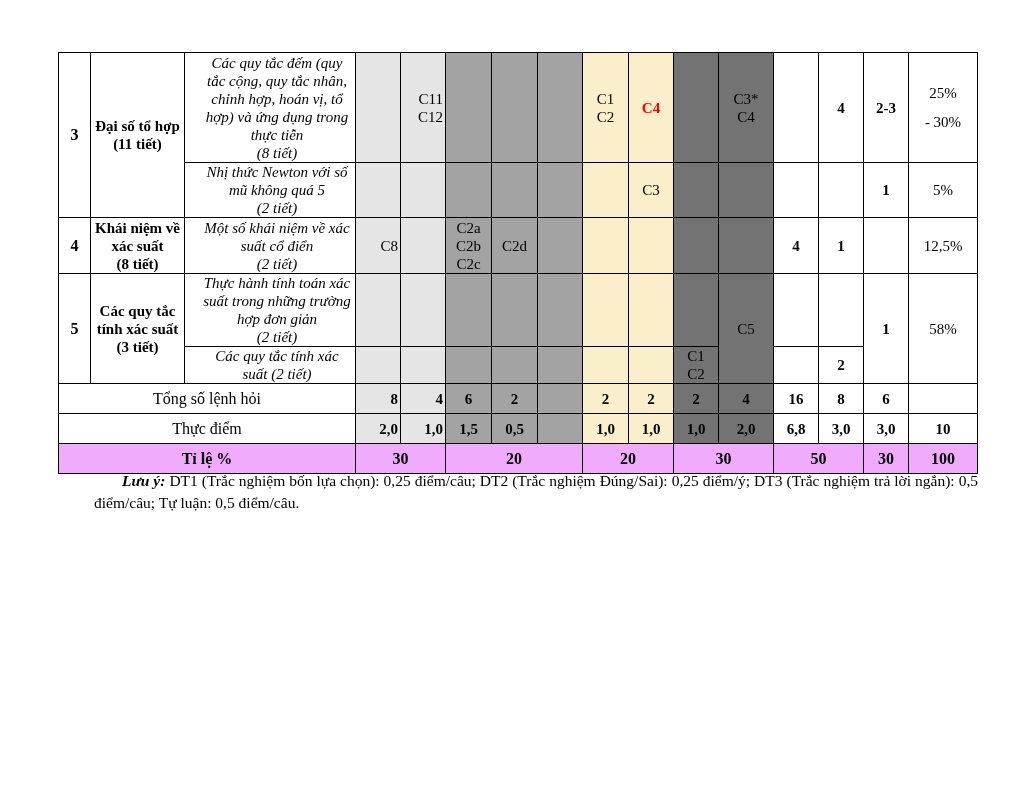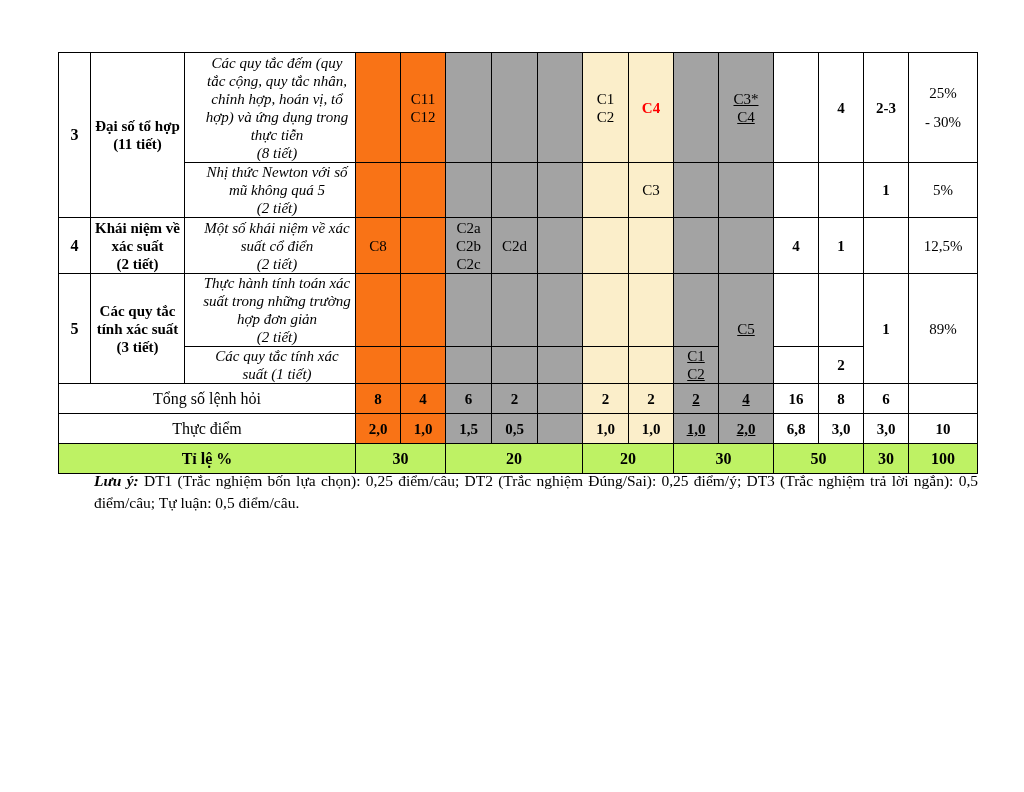--- a/index.html
+++ b/index.html
@@ -17,33 +17,33 @@
     border:1.5px solid #000;
     text-align:center; vertical-align:middle;
     padding:0 2px; font-size:15px; line-height:1.2;
     white-space:pre-line; overflow:hidden;
   }
   .it    { font-style:italic;padding-left:16px; }
   .bold  { font-weight:bold; }
   .num   { font-weight:bold; font-size:16px; }
   .topic { font-weight:bold; font-size:15px;margin-top:24px; }
   .lab   { font-weight:normal; font-size:16px; }
-  .g  { background:#f97316; }
+  .g  { background:#e5e5e5;text-align:right; }
   .b  { background:#a3a3a3; }
   .y  { background:#fbeeca; }
-  .gr { background:#a3a3a3;text-decoration:underline; }
-  .rate td { background:#bef264; font-weight:bold; font-size:16px; }
+  .gr { background:#737373; }
+  .rate td { background:#f0abfc; font-weight:bold; font-size:16px; }
   .red { color:#ff0000; font-weight:bold; }
   .sp  { line-height:1.9; }
 
   .note {
     position:absolute; left:94px; top:470px; width:884px;
     font-size:15.5px; line-height:22px; text-align:justify;
   }
-  .note .lbl { font-weight:bold; font-style:italic; }
+  .note .lbl { font-weight:bold; font-style:italic;margin-left:28px; }
 </style>
 </head>
 <body>
 
 <div class="sheet">
 
   <table class="matrix">
     <colgroup>
       <col style="width:32px">
         <col style="width:94px">
@@ -103,21 +103,21 @@
       <td class="gr"></td>
       <td></td>
       <td></td>
       <td class="bold">1</td>
       <td>5%</td>
     </tr>
 
     <tr style="height:56px">
       <td class="num">4</td>
       <td class="topic">Khái niệm về xác suất
-(2 tiết)</td>
+(8 tiết)</td>
       <td class="it">Một  số  khái  niệm  về xác  suất cổ điển
 (2 tiết)</td>
       <td class="g">C8</td>
       <td class="g"></td>
       <td class="b">C2a
 C2b
 C2c</td>
       <td class="b">C2d</td>
       <td class="b"></td>
       <td class="y"></td>
@@ -141,25 +141,25 @@
       <td class="b"></td>
       <td class="b"></td>
       <td class="b"></td>
       <td class="y"></td>
       <td class="y"></td>
       <td class="gr"></td>
       <td class="gr" rowspan="2">C5</td>
       <td></td>
       <td></td>
       <td class="bold" rowspan="2">1</td>
-      <td rowspan="2">89%</td>
+      <td rowspan="2">58%</td>
     </tr>
 
     <tr style="height:35px">
-      <td class="it">Các quy tắc tính xác suất (1 tiết)</td>
+      <td class="it">Các quy tắc tính xác suất (2 tiết)</td>
       <td class="g"></td>
       <td class="g"></td>
       <td class="b"></td>
       <td class="b"></td>
       <td class="b"></td>
       <td class="y"></td>
       <td class="y"></td>
       <td class="gr">C1
 C2</td>
       <td></td>

